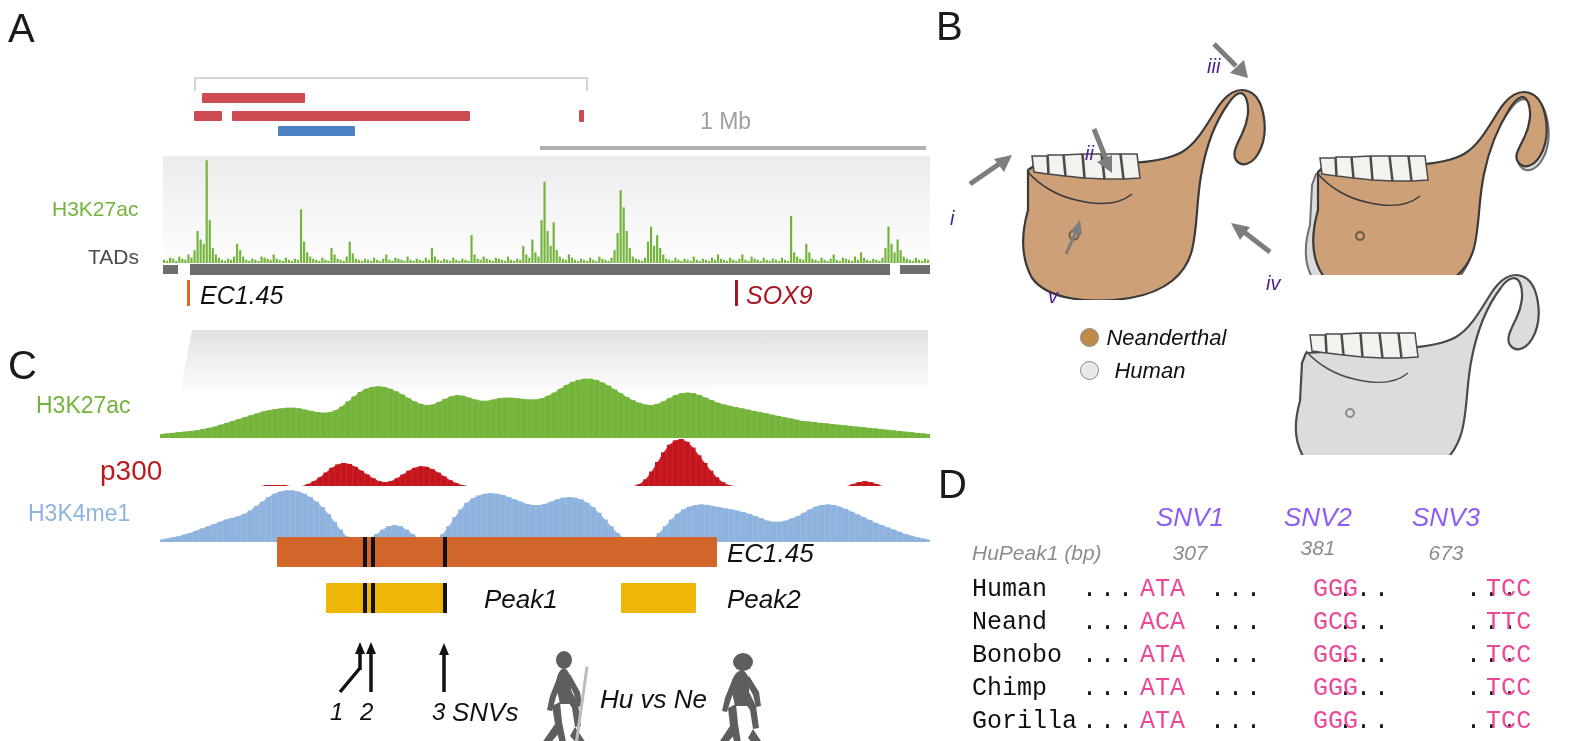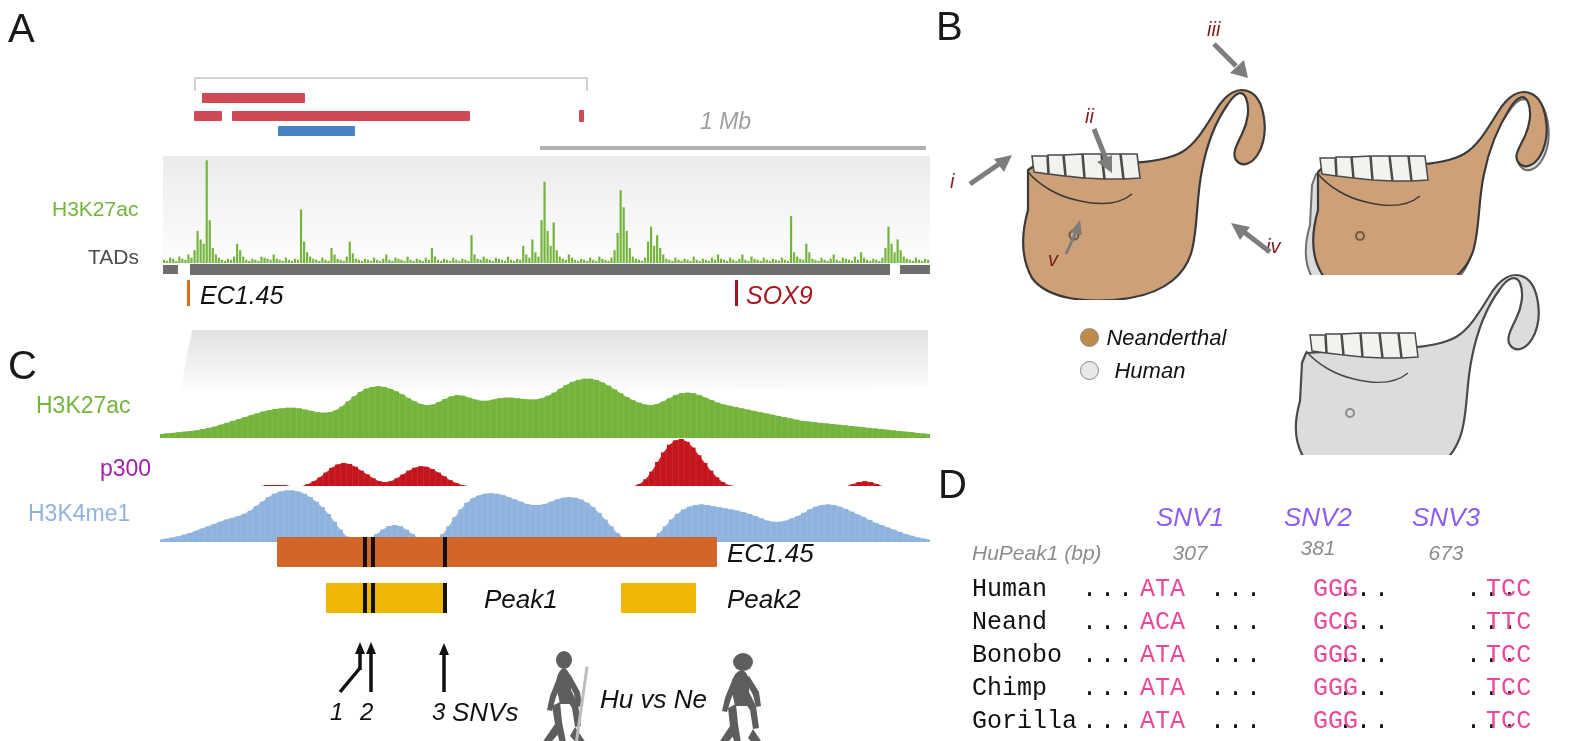--- a/index.html
+++ b/index.html
@@ -6,42 +6,42 @@
   body{width:1570px;height:741px;position:relative;overflow:hidden;
        font-family:"Liberation Sans",sans-serif;}
   .abs{position:absolute;}
   .panel-letter{font-size:40px;color:#1a1a1a;font-weight:400;line-height:1;}
 
   
   #panelA{left:0;top:0;width:950px;height:330px;}
   .prs-title{font-style:italic;font-size:25px;color:#9a9a9a;letter-spacing:.3px;}
   .prs-bracket{border:2px solid #d4d4d4;border-bottom:none;height:12px;}
   .mutbar{height:10px;border-radius:1px;}
-  .mb-label{font-style:italic;font-size:23px;color:#a0a0a0;}
+  .mb-label{font-size:23px;color:#a0a0a0;}
   .mb-rule{height:4px;background:#b0b0b0;}
   .track-label{font-size:21px;}
   .h3k27ac-col{color:#74b43c;}
   .tads-col{color:#4d4d4d;}
   .chrom-bg{background:linear-gradient(to bottom,#ebebeb 0%,#f4f4f4 45%,#fdfdfd 100%);}
   .tadbar{background:#6e6e6e;height:11px;}
   .tadcap{background:#6e6e6e;height:9px;}
   .gene-tick{width:3px;}
   .gene-name{font-style:italic;font-size:25px;}
 
   
   #panelC{left:0;top:330px;width:950px;height:411px;}
   .featbar{border-radius:1px;}
   .feat-label{font-style:italic;font-size:26px;color:#111;}
   .snvtick{position:absolute;background:#111;width:4px;top:0;bottom:0;}
   .snvnum{font-style:italic;font-size:24px;color:#111;}
   .huvsne{font-style:italic;font-size:26px;color:#111;}
 
   
   #panelB{left:930px;top:0;width:640px;height:460px;}
-  .romlab{font-style:italic;font-size:20px;color:#7f1d1d;}
+  .romlab{font-style:italic;font-size:20px;color:#4c1d95;margin-top:37px;}
   .legend-txt{font-style:italic;font-size:22px;color:#111;}
   .legend-dot{width:17px;height:17px;border-radius:50%;border:1px solid #8a8a8a;display:inline-block;}
 
   
   #panelD{left:930px;top:460px;width:640px;height:281px;}
   .snv-head{font-style:italic;font-size:26px;color:#8b5cf6;text-align:center;}
   .hupeak{font-style:italic;font-size:21px;color:#8c8c8c;}
   .bpnum{font-style:italic;font-size:21px;color:#8c8c8c;text-align:center;}
   .mono{font-family:"Liberation Mono",monospace;font-size:25px;color:#ec4899;letter-spacing:0px;}
   .sp-name{font-family:"Liberation Mono",monospace;font-size:25px;color:#111;}
@@ -346,21 +346,21 @@
     <defs>
       <linearGradient id="wg" x1="0" y1="0" x2="0" y2="1">
         <stop offset="0%" stop-color="#e2e2e2"></stop>
         <stop offset="100%" stop-color="#fdfdfd"></stop>
       </linearGradient>
     </defs>
     <polygon points="192,8 928,8 928,65 180,70" fill="url(#wg)"></polygon>
   </svg>
 
   <div class="abs track-label" style="left:36px;top:62px;font-size:23px;color:#74b43c;">H3K27ac</div>
-  <div class="abs track-label" style="left:100px;top:125px;font-size:23px;color:#a21caf;">p300</div>
+  <div class="abs track-label" style="left:100px;top:125px;font-size:28px;color:#b91c1c;">p300</div>
   <div class="abs track-label" style="left:28px;top:170px;font-size:23px;color:#8fb3de;">H3K4me1</div>
 
   <svg class="abs" id="c-green" style="left:160px;top:45px;" width="770" height="63" viewBox="0 0 770 63" preserveAspectRatio="none">
       <rect x="-2.55" y="59.22" width="5.09" height="3.78" fill="#74b43c"></rect>
       <rect x="3.52" y="58.59" width="5.09" height="4.41" fill="#74b43c"></rect>
       <rect x="9.58" y="57.96" width="5.09" height="5.04" fill="#74b43c"></rect>
       <rect x="15.64" y="57.33" width="5.09" height="5.67" fill="#74b43c"></rect>
       <rect x="21.71" y="56.70" width="5.09" height="6.30" fill="#74b43c"></rect>
       <rect x="27.77" y="56.07" width="5.09" height="6.93" fill="#74b43c"></rect>
       <rect x="33.83" y="55.44" width="5.09" height="7.56" fill="#74b43c"></rect>

